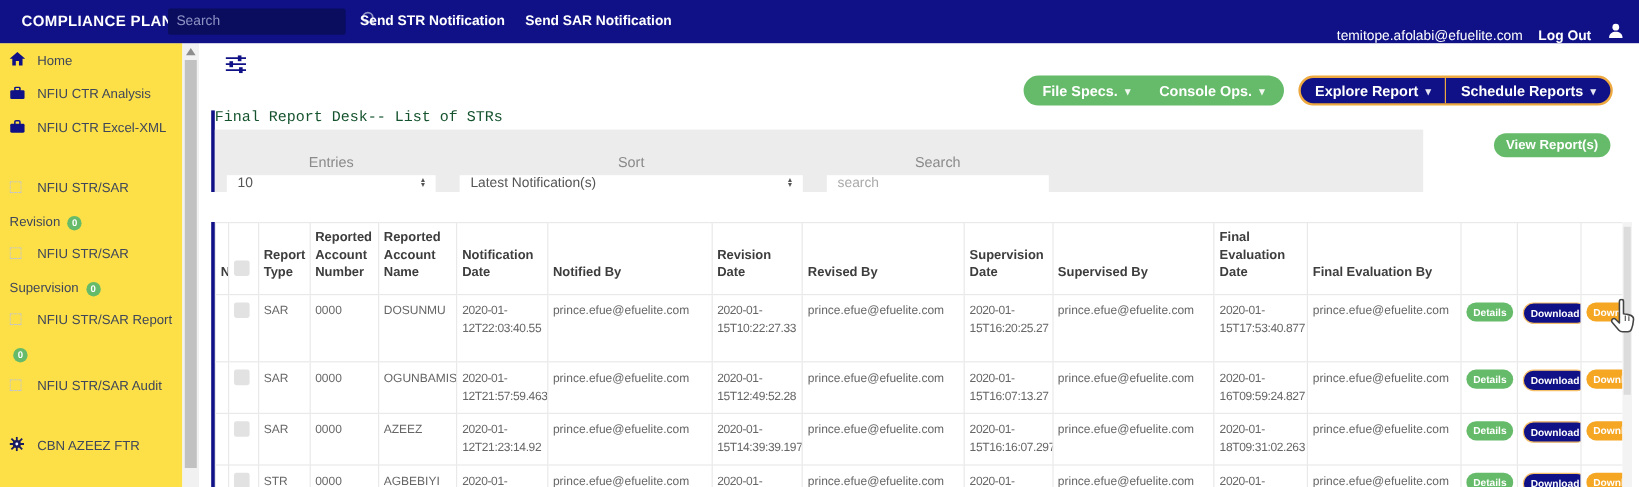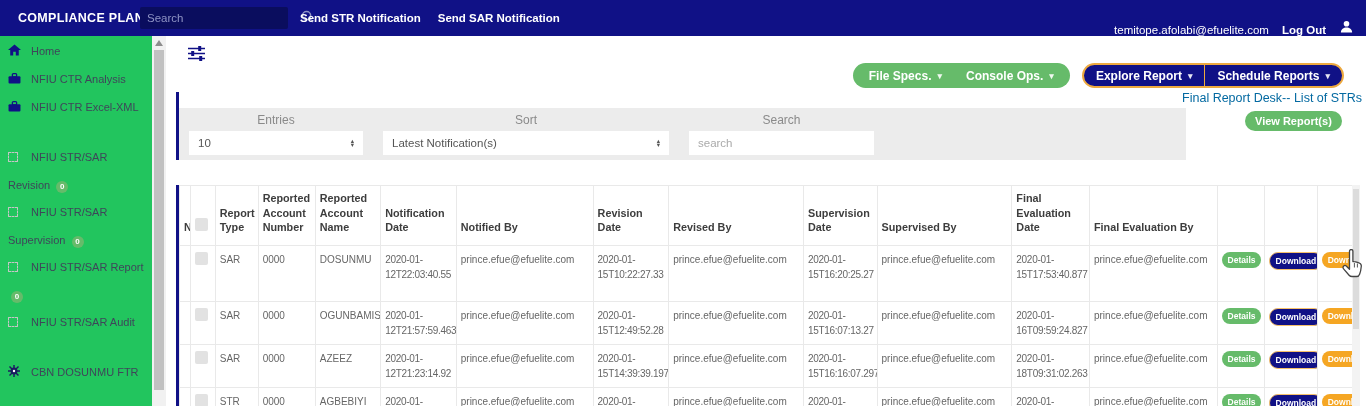--- a/index.html
+++ b/index.html
@@ -11,21 +11,21 @@
   .brand { position:absolute; left:18px; top:11px; font-size:12.5px; font-weight:bold; letter-spacing:.3px; }
   .nav-search { position:absolute; left:140px; top:7px; width:148px; height:22px; background:#0a0d5e; border-radius:2px; display:flex; align-items:center; padding:0 7px; }
   .nav-search input { flex:1; background:transparent; border:none; outline:none; color:#cdd1ef; font-size:11.5px; font-family:inherit; }
   .nav-search input::placeholder { color:#8e93c4; }
   .nav-menu { position:absolute; left:300px; top:0; height:36px; display:flex; align-items:center; gap:17px; font-size:11.5px; font-weight:bold; }
   .nav-menu span { cursor:pointer; white-space:nowrap; }
   .nav-right { position:absolute; right:12px; top:0; height:36px; display:flex; align-items:flex-end; gap:13px; font-size:11.5px; }
   .logout { font-weight:bold; cursor:pointer; }
 
   
-  .sidebar { position:absolute; left:0; top:36px; width:152px; height:370px; background:#22c55e; overflow:hidden; padding-top:2px; }
+  .sidebar { position:absolute; left:0; top:36px; width:152px; height:370px; background:#fde047; overflow:hidden; padding-top:2px; }
   .side-item { padding:0 2px 0 8px; line-height:27px; font-size:11px; color:#3f465a; cursor:pointer; }
   .side-item.gap-above { margin-top:22px; }
   .sicon { display:inline-block; width:13px; margin-right:10px; vertical-align:-1px; }
   .dash-box { display:inline-block; width:10px; height:10px; border:1px dashed #c6c6c6; border-radius:1px; }
   .badge { display:inline-block; width:12px; height:12px; margin-left:3px; background:#66bb6a; color:#fff; border-radius:50%; font-size:8px; line-height:12px; text-align:center; vertical-align:0px; font-weight:bold; }
 
   
   .sb-scroll { position:absolute; left:152px; top:36px; width:14px; height:370px; background:#f1f1f1; }
   .sb-arrow { position:absolute; left:3px; top:4px; width:0; height:0; border-left:4px solid transparent; border-right:4px solid transparent; border-bottom:6px solid #8d8d8d; }
   .sb-thumb { position:absolute; left:2px; top:14px; width:10px; height:340px; background:#c1c1c1; }
@@ -37,22 +37,22 @@
   .toolbar { position:absolute; top:27px; right:22px; display:flex; gap:12px; }
   .btn-group { display:flex; align-items:center; height:25px; border-radius:14px; color:#fff; font-size:12px; font-weight:bold; }
   .btn-group-green { background:#66bb6a; padding:0 4px; }
   .btn-group-navy { background:#101186; border:2px solid #eda93f; }
   .btn-group > span.grp-btn { padding:0 12px; cursor:pointer; white-space:nowrap; display:flex; align-items:center; gap:6px; }
   .grp-divider { width:1px; height:21px; background:#eda93f; }
   .caret { font-size:9px; opacity:.9; }
 
   
   .panel { position:absolute; left:10px; top:56px; width:1186px; border-left:3px solid #101186; }
-  .panel-title { text-align:right; color:#0369a1; font-size:12.5px; height:16px; line-height:13px; }
-  .filter-box { width:1007px; height:52px; background:#ececec; display:flex; padding-top:3px; }
+  .panel-title { text-align:left; color:#14532d; font-size:12.5px; height:16px; line-height:13px;font-family:Liberation Mono, monospace; }
+  .filter-box { width:1007px; height:52px; background:#ececec; display:flex; padding-top:18px; }
   .fcol { display:flex; flex-direction:column; }
   .fcol-entries { width:194px; } .fcol-sort { width:306px; } .fcol-view { width:302px; } .fcol-search { width:205px; }
   .flabel { text-align:center; font-size:12px; color:#8a8a8a; height:19px; line-height:19px; }
   .fctrl { margin:1px 10px 0; height:24px; background:#fff; display:flex; align-items:center; justify-content:space-between; font-size:11.5px; color:#555; padding:0 9px; cursor:pointer; }
   .fctrl input { border:none; outline:none; width:100%; font-size:11.5px; color:#555; font-family:inherit; }
   .fctrl input::placeholder { color:#aaa; }
   .updown { display:flex; flex-direction:column; line-height:4.5px; font-size:6.5px; color:#555; }
   .btn-view { position:absolute; left:1066px; top:19px; background:#66bb6a; color:#fff; border:none; border-radius:11px; font-size:11px; font-weight:bold; padding:4px 10px; cursor:pointer; font-family:inherit;text-align:right; }
 
   
@@ -123,21 +123,21 @@
     <div class="side-item"><span class="sicon"><span class="dash-box"></span></span><span>NFIU STR/SAR Audit</span></div>
     <div class="side-item gap-above"><span class="sicon"><svg width="12" height="12" viewBox="0 0 12 12">
           <g stroke="#1a1c60" stroke-width="1.5">
             <line x1="6" y1="0" x2="6" y2="12"></line>
             <line x1="0" y1="6" x2="12" y2="6"></line>
             <line x1="1.5" y1="1.5" x2="10.5" y2="10.5"></line>
             <line x1="1.5" y1="10.5" x2="10.5" y2="1.5"></line>
           </g>
           <circle cx="6" cy="6" r="3.4" fill="#1a1c60"></circle>
           <circle cx="6" cy="6" r="1.2" fill="#fff"></circle>
-        </svg></span><span>CBN DOSUNMU FTR</span></div>
+        </svg></span><span>CBN AZEEZ FTR</span></div>
   </div>
 <div class="sb-scroll">
   <div class="sb-arrow"></div>
   <div class="sb-thumb"></div>
 </div>
 
 <div class="main">
 
   <span class="tune-icon">
     <svg width="17" height="15" viewBox="0 0 17 15">

